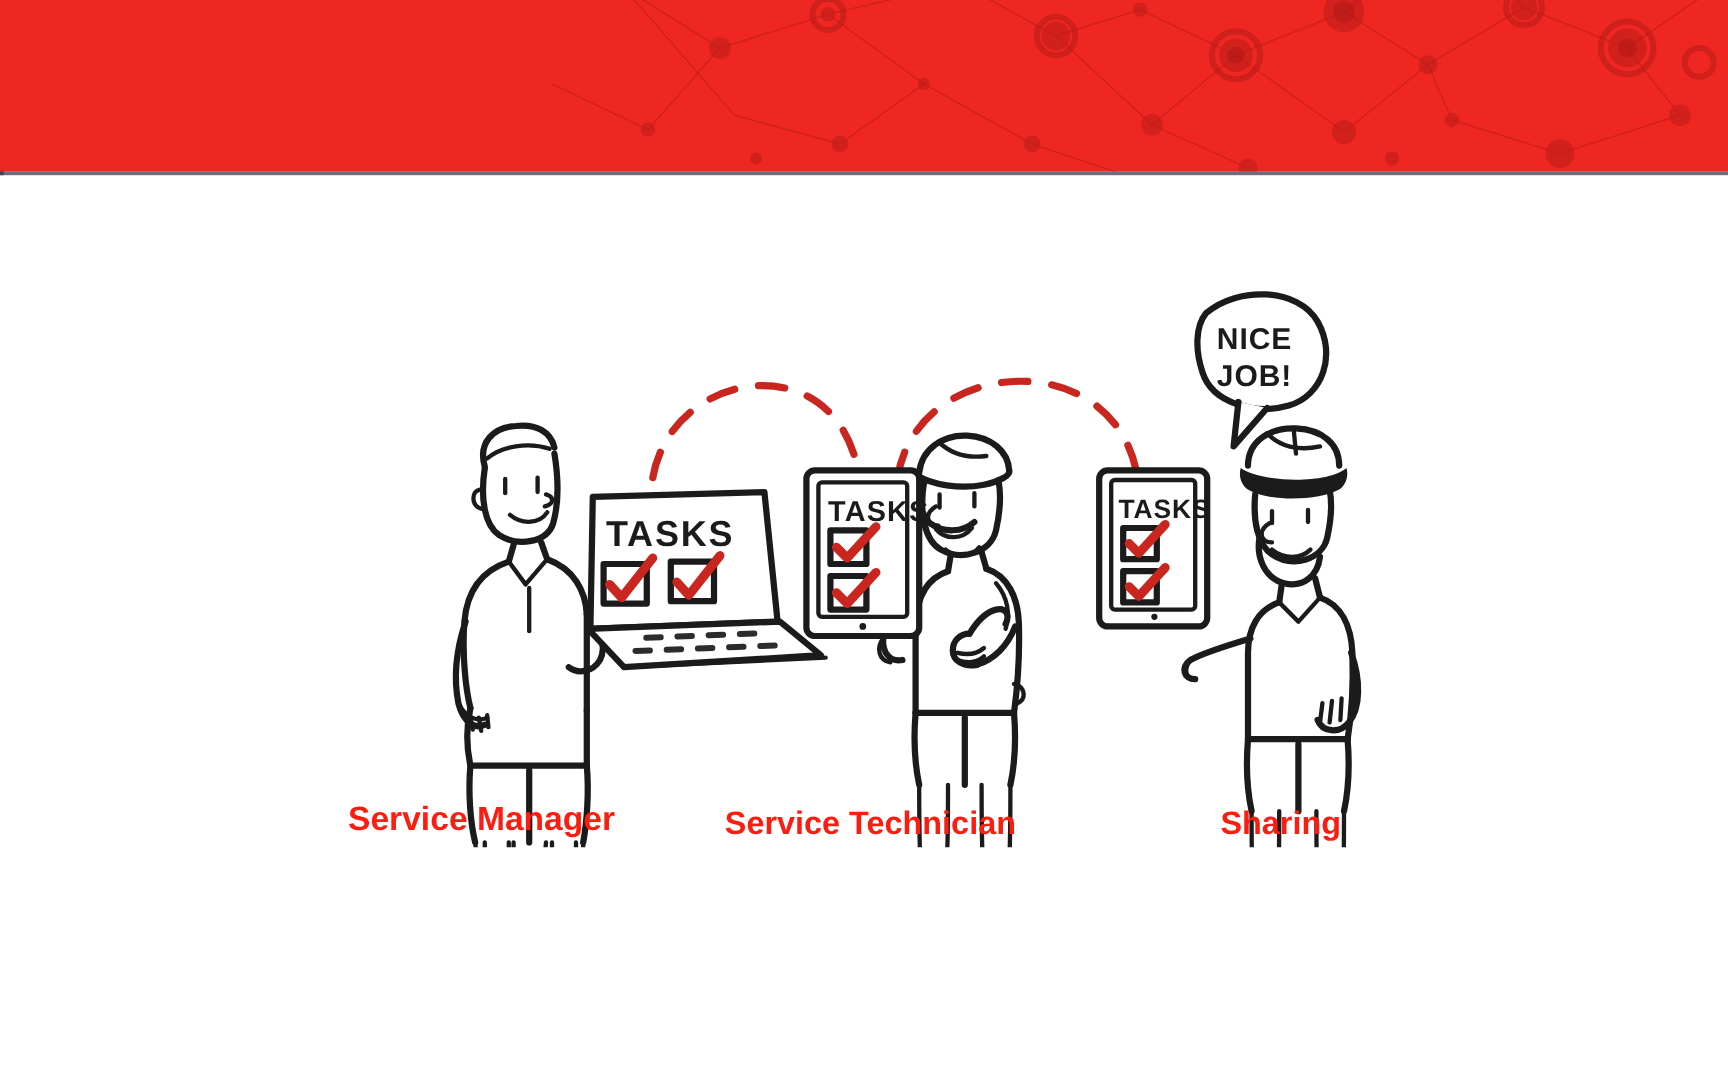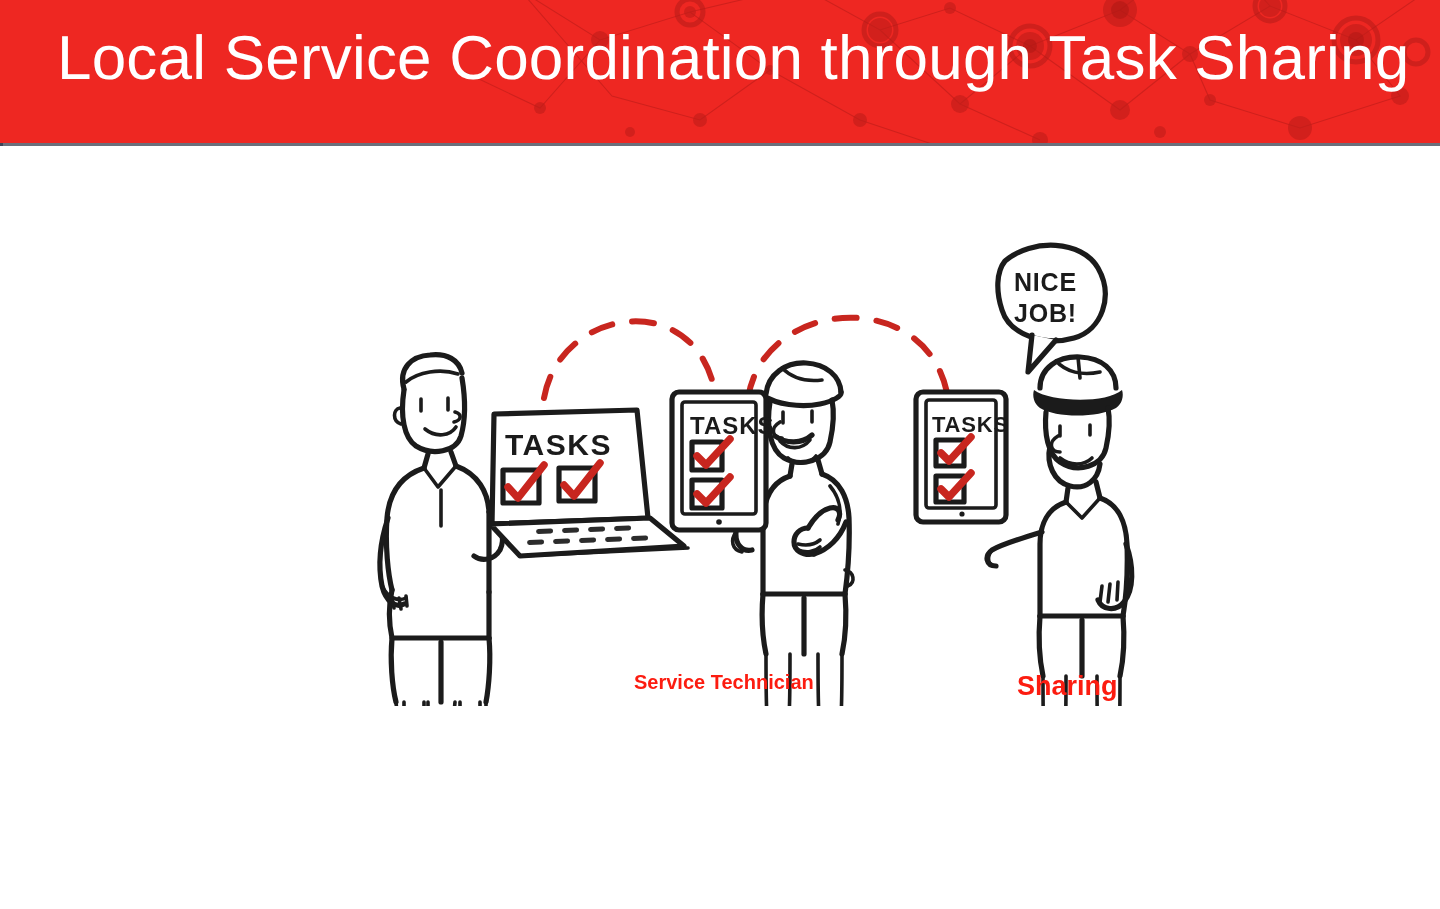--- a/index.html
+++ b/index.html
@@ -90,21 +90,21 @@
 
   
   .role-label {
     position: absolute;
     color: #fc1c10;
     font-family: "Liberation Sans", sans-serif;
     font-weight: bold;
     white-space: nowrap;
   }
   #label-service-manager   { left: 290px;  top: 667px; font-size: 28px; }
-  #label-service-technician{ left: 634px;  top: 671px; font-size: 20px; }
+  #label-service-technician{ left: 604px;  top: 671px; font-size: 27px; }
   #label-customer          { left: 1017px; top: 671px; font-size: 27px; }
 </style>
 </head>
 <body>
 
 <div id="slide">
 
   <div class="edge-line"></div>
 
   <div id="header-band">
@@ -153,21 +153,20 @@
         <circle cx="1270" cy="6" r="15"></circle>
         <circle cx="1416" cy="52" r="12"></circle>
       </g>
       <g fill="#a81613" opacity=".45">
         <circle cx="1120" cy="10" r="9"></circle>
         <circle cx="1356" cy="40" r="8"></circle>
         <circle cx="1030" cy="46" r="7"></circle>
       </g>
     </svg>
 
-    <div id="slide-title">Local Service Coordination through Task Sharing</div>
   </div>
   <div id="header-bottom-rule"></div>
 
   <div id="illustration">
     <svg viewBox="0 0 1440 560" aria-hidden="true">
       <defs>
         <style>
           .ink  { fill:none; stroke:#1b1b1b; stroke-width:5.2; stroke-linecap:round; stroke-linejoin:round; }
           .ink-t{ fill:none; stroke:#1b1b1b; stroke-width:3.6; stroke-linecap:round; stroke-linejoin:round; }
           .ink-f{ fill:#1b1b1b; stroke:none; }
@@ -377,18 +376,19 @@
           <rect x="936" y="294" width="28" height="26" class="ink" stroke-width="4.2"></rect>
           <path class="redk" d="M941 307 L949 315 L971 291"></path>
           <rect x="936" y="330" width="28" height="26" class="ink" stroke-width="4.2"></rect>
           <path class="redk" d="M941 343 L949 351 L971 327"></path>
           <circle cx="962" cy="368" r="2.6" class="ink-f"></circle>
         </g>
       </g>
     </svg>
   </div>
 
+  <div class="role-label" id="label-service-manager">Service Manager</div>
 
   <div class="role-label" id="label-service-technician">Service Technician</div>
 
   <div class="role-label" id="label-customer">Sharing</div>
 
 </div>
 
 </body></html>

